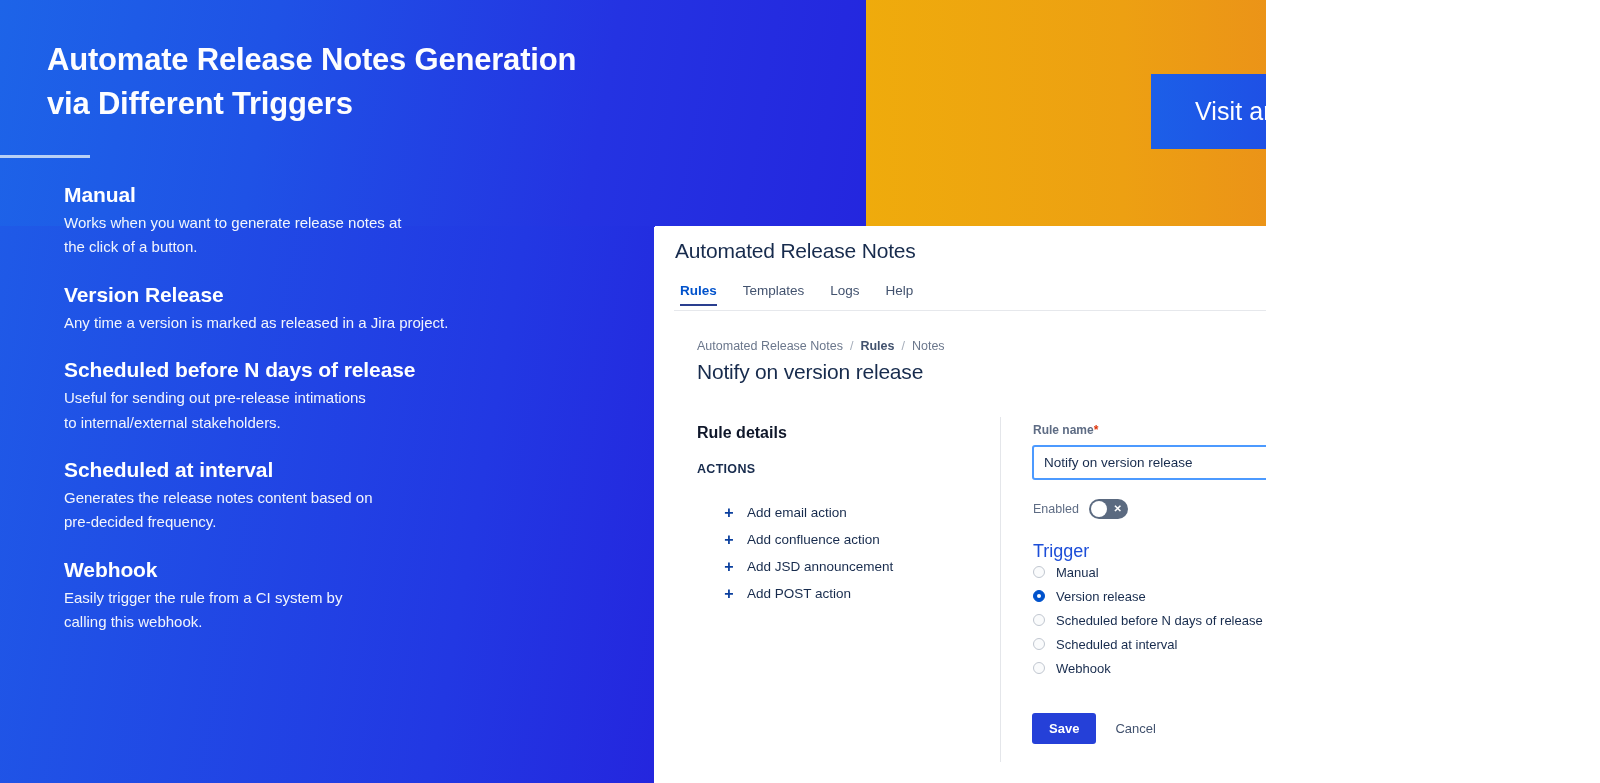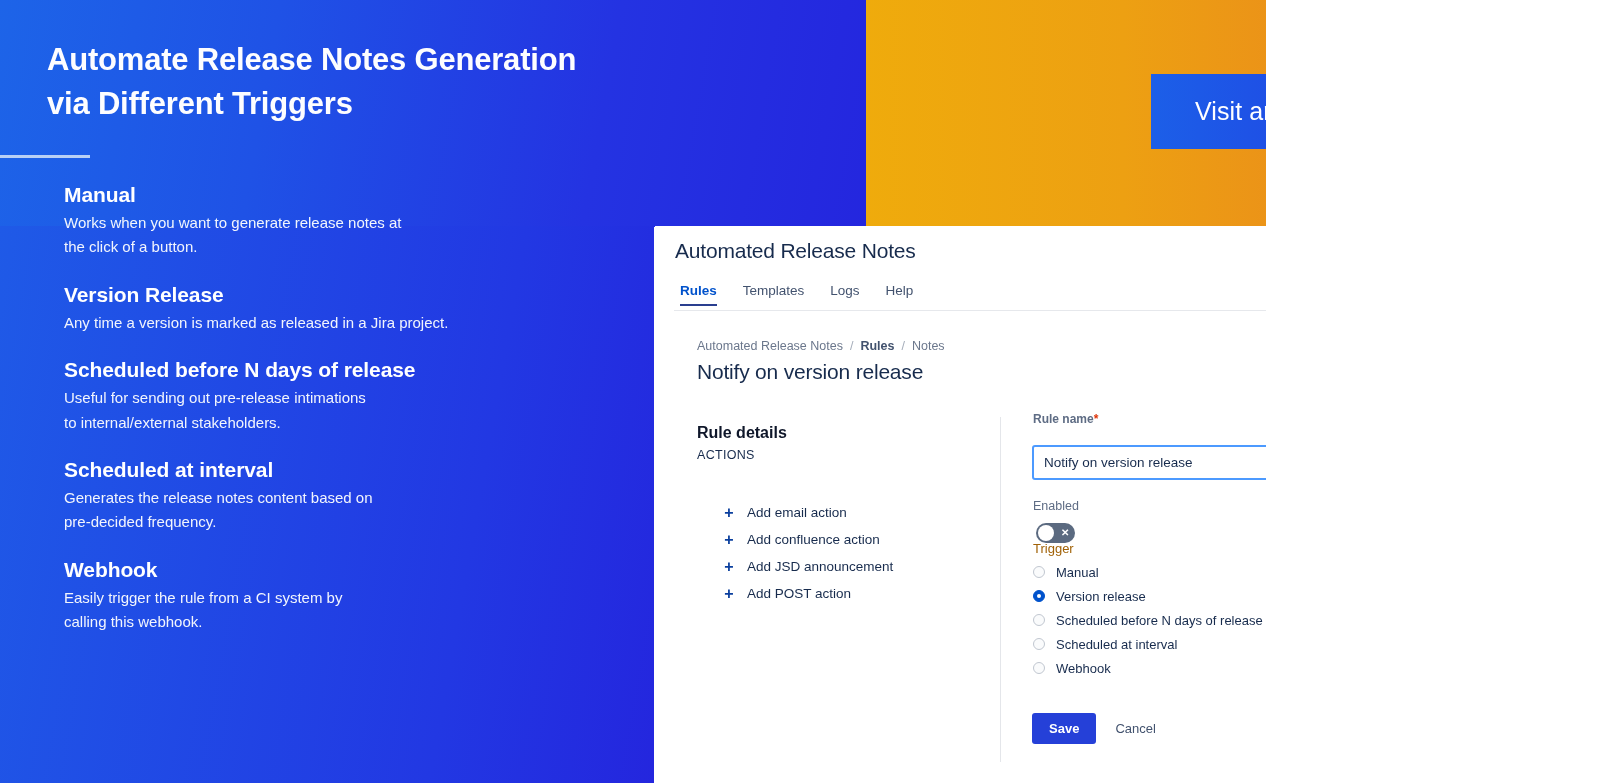--- a/index.html
+++ b/index.html
@@ -176,23 +176,23 @@
   
   .rule-details-link {
     position: absolute;
     left: 43px; top: 197px;
     font-size: 16px;
     font-weight: bold;
     color: #0f172a;
   }
   .actions-heading {
     position: absolute;
-    left: 43px; top: 221px;
+    left: 43px; top: 235px;
     font-size: 12.5px;
-    font-weight: normal;
+    font-weight: bold;
     color: #172b4d;
     letter-spacing: 0.3px;
   }
   .action-list {
     position: absolute;
     left: 64px; top: 272px;
     width: 290px;
   }
   .action-row {
     display: flex;
@@ -226,21 +226,21 @@
   .col-divider {
     position: absolute;
     left: 346px; top: 190px;
     width: 1px; height: 345px;
     background: #e4e6ea;
   }
 
   
   .field-label {
     position: absolute;
-    left: 379px; top: 185px;
+    left: 379px; top: 196px;
     font-size: 12px;
     color: #5e6c84;
     font-weight: 600;
   }
   .req-star { color: #de350b; font-weight: 700; }
   .rule-name-input {
     position: absolute;
     left: 378px; top: 218px;
     width: 568px; height: 35px;
     border: 2px solid #4c9aff;
@@ -251,21 +251,20 @@
     color: #172b4d;
     padding: 0 10px;
     outline: none;
   }
   .enabled-row {
     position: absolute;
     left: 379px; top: 272px;
     display: flex;
     align-items: center;
     gap: 10px;
-    flex-direction: column;
   }
   .enabled-label {
     font-size: 12.5px;
     color: #5e6c84;
   }
   .toggle {
     width: 39px; height: 20px;
     border-radius: 10px;
     background: #5b6a80;
     position: relative;
@@ -284,22 +283,22 @@
     transform: translateY(-50%);
     color: #ffffff;
     font-size: 10px;
     font-weight: bold;
     line-height: 1;
   }
 
   .trigger-label {
     position: absolute;
     left: 379px; top: 314px;
-    font-size: 13px;
-    color: #a16207;
+    font-size: 18px;
+    color: #1d4ed8;
   }
   .radio-group {
     position: absolute;
     left: 379px; top: 333px;
     width: 420px;
   }
   .radio-row {
     display: flex;
     align-items: center;
     height: 24px;

